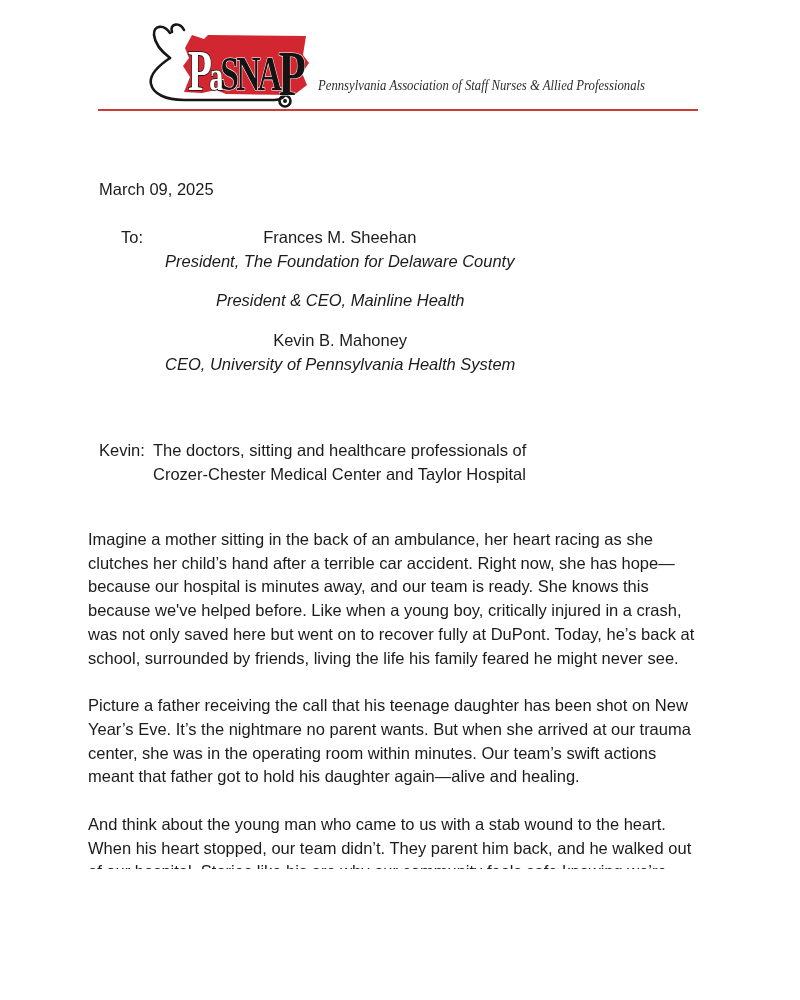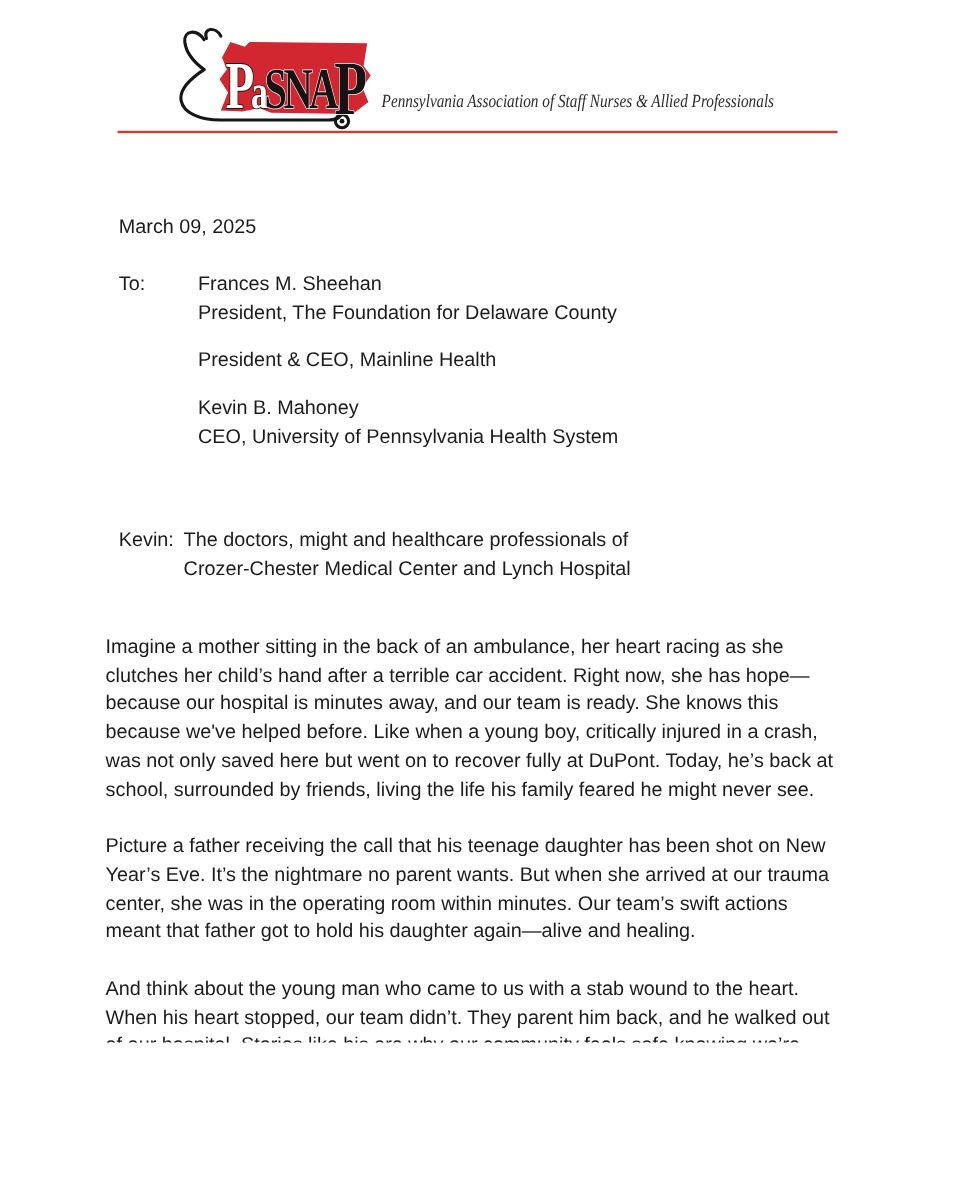--- a/index.html
+++ b/index.html
@@ -28,24 +28,24 @@
     position:absolute; left:98px; top:109px;
     width:600px; height:2px;
     background:#cd3b32;
   }
 
   
   .txt { font-size:16.5px; line-height:23.7px;margin-top:20px; }
 
   .date { position:absolute; left:99px; top:158px; }
 
-  .to-block { position:absolute; left:99px; top:206px; }
+  .to-block { position:absolute; left:99px; top:206px;text-align:center; }
   .to-row { display:flex; }
   .label-col { flex:0 0 66px; width:66px; }
-  .recipient .r-title { }
+  .recipient .r-title { font-style:italic; }
   .recipient.indented { margin-left:66px; margin-top:16px; }
 
   .from-block { position:absolute; left:99px; top:419px; display:flex; }
   .from-label-col { flex:0 0 54px; width:54px; }
 
   .body-block { position:absolute; left:88px; top:508px; width:608px; }
   .body-block p { margin:0 0 24px 0; }
 </style>
 </head>
 <body>
@@ -91,22 +91,22 @@
     </div>
     <div class="recipient indented">
       <div class="r-name">Kevin B. Mahoney</div>
       <div class="r-title">CEO, University of Pennsylvania Health System</div>
     </div>
   </section>
 
   <section class="from-block txt">
     <span class="from-label-col">Kevin:</span>
     <div>
-      <div>The doctors, might and healthcare professionals of</div>
-      <div>Crozer-Chester Medical Center and Lynch Hospital</div>
+      <div>The doctors, sitting and healthcare professionals of</div>
+      <div>Crozer-Chester Medical Center and Taylor Hospital</div>
     </div>
   </section>
 
   <main class="body-block txt">
     <p>Imagine a mother sitting in the back of an ambulance, her heart racing as she clutches her child’s hand after a terrible car accident. Right now, she has hope—because our hospital is minutes away, and our team is ready. She knows this because we've helped before. Like when a young boy, critically injured in a crash, was not only saved here but went on to recover fully at DuPont. Today, he’s back at school, surrounded by friends, living the life his family feared he might never see.</p>
     <p>Picture a father receiving the call that his teenage daughter has been shot on New Year’s Eve. It’s the nightmare no parent wants. But when she arrived at our trauma center, she was in the operating room within minutes. Our team’s swift actions meant that father got to hold his daughter again—alive and healing.</p>
     <p>And think about the young man who came to us with a stab wound to the heart. When his heart stopped, our team didn’t. They parent him back, and he walked out of our hospital. Stories like his are why our community feels safe knowing we’re here.</p>
   </main>
 
 </div>

